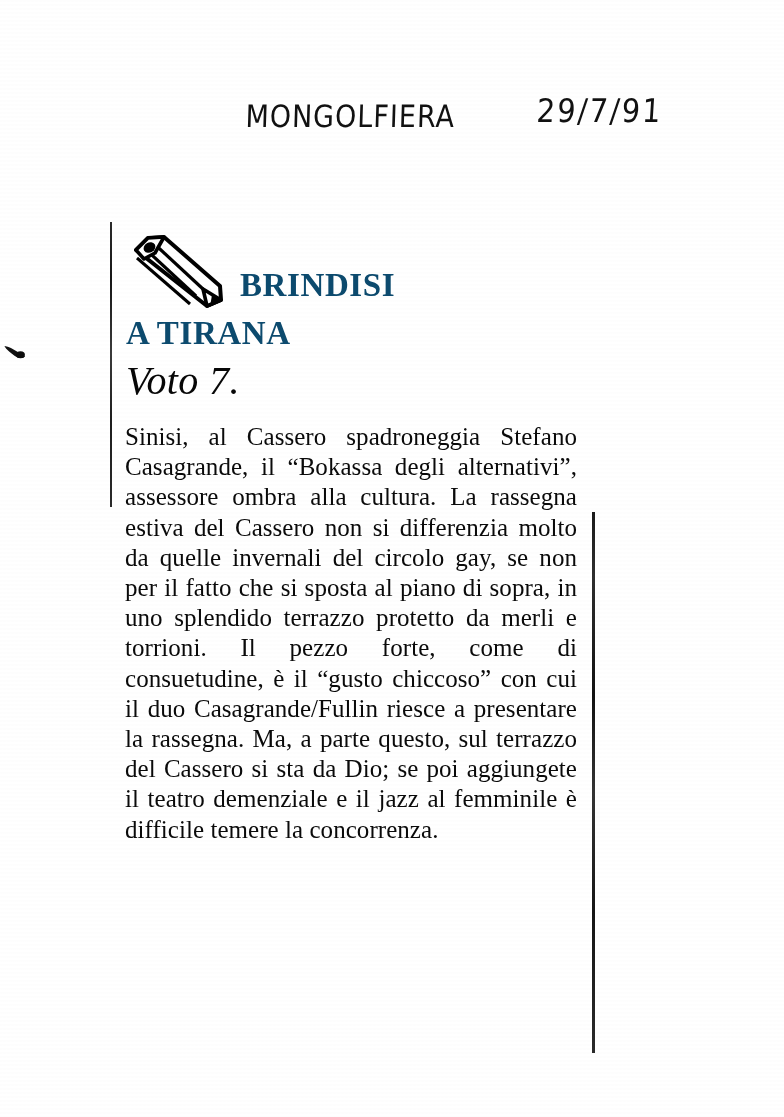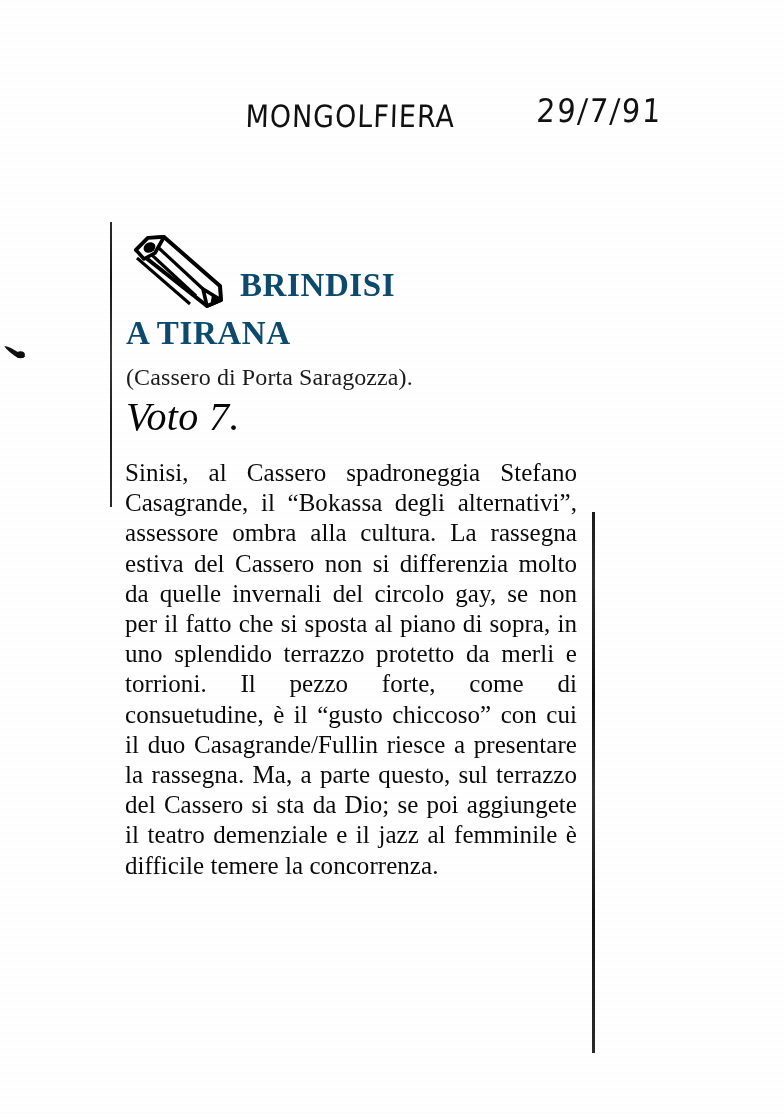--- a/index.html
+++ b/index.html
@@ -209,21 +209,20 @@
 
       <path d="M12 16 L24 4 L40 3 L31 19 L20 25 Z" fill="#ffffff" stroke="#000000" stroke-width="3.6" stroke-linejoin="round"></path>
 
       <ellipse cx="25.5" cy="13.5" rx="6.2" ry="5" transform="rotate(-32 25.5 13.5)" fill="#000000"></ellipse>
     </svg>
 
     <h1 class="headline" id="headline-1">BRINDISI</h1>
 
     <h1 class="headline" id="headline-2">A TIRANA</h1>
 
-    <div id="venue">(Cassero di Porta Saragozza).</div>
 
     <div id="voto">Voto 7.</div>
 
 
     <div id="body">
       <p>Sinisi, al Cassero spadroneggia Stefano Casagrande, il “Bokassa degli alternativi”, assessore ombra alla cultura. La rassegna estiva del Cassero non si differenzia molto da quelle invernali del circolo gay, se non per il fatto che si sposta al piano di sopra, in uno splendido terrazzo protetto da merli e torrioni. Il pezzo forte, come di consuetudine, è il “gusto chiccoso” con cui il duo Casagrande/Fullin riesce a presentare la rassegna. Ma, a parte questo, sul terrazzo del Cassero si sta da Dio; se poi aggiungete il teatro demenziale e il jazz al femminile è difficile temere la concorrenza.</p>
     </div>
 
   </div>
 

